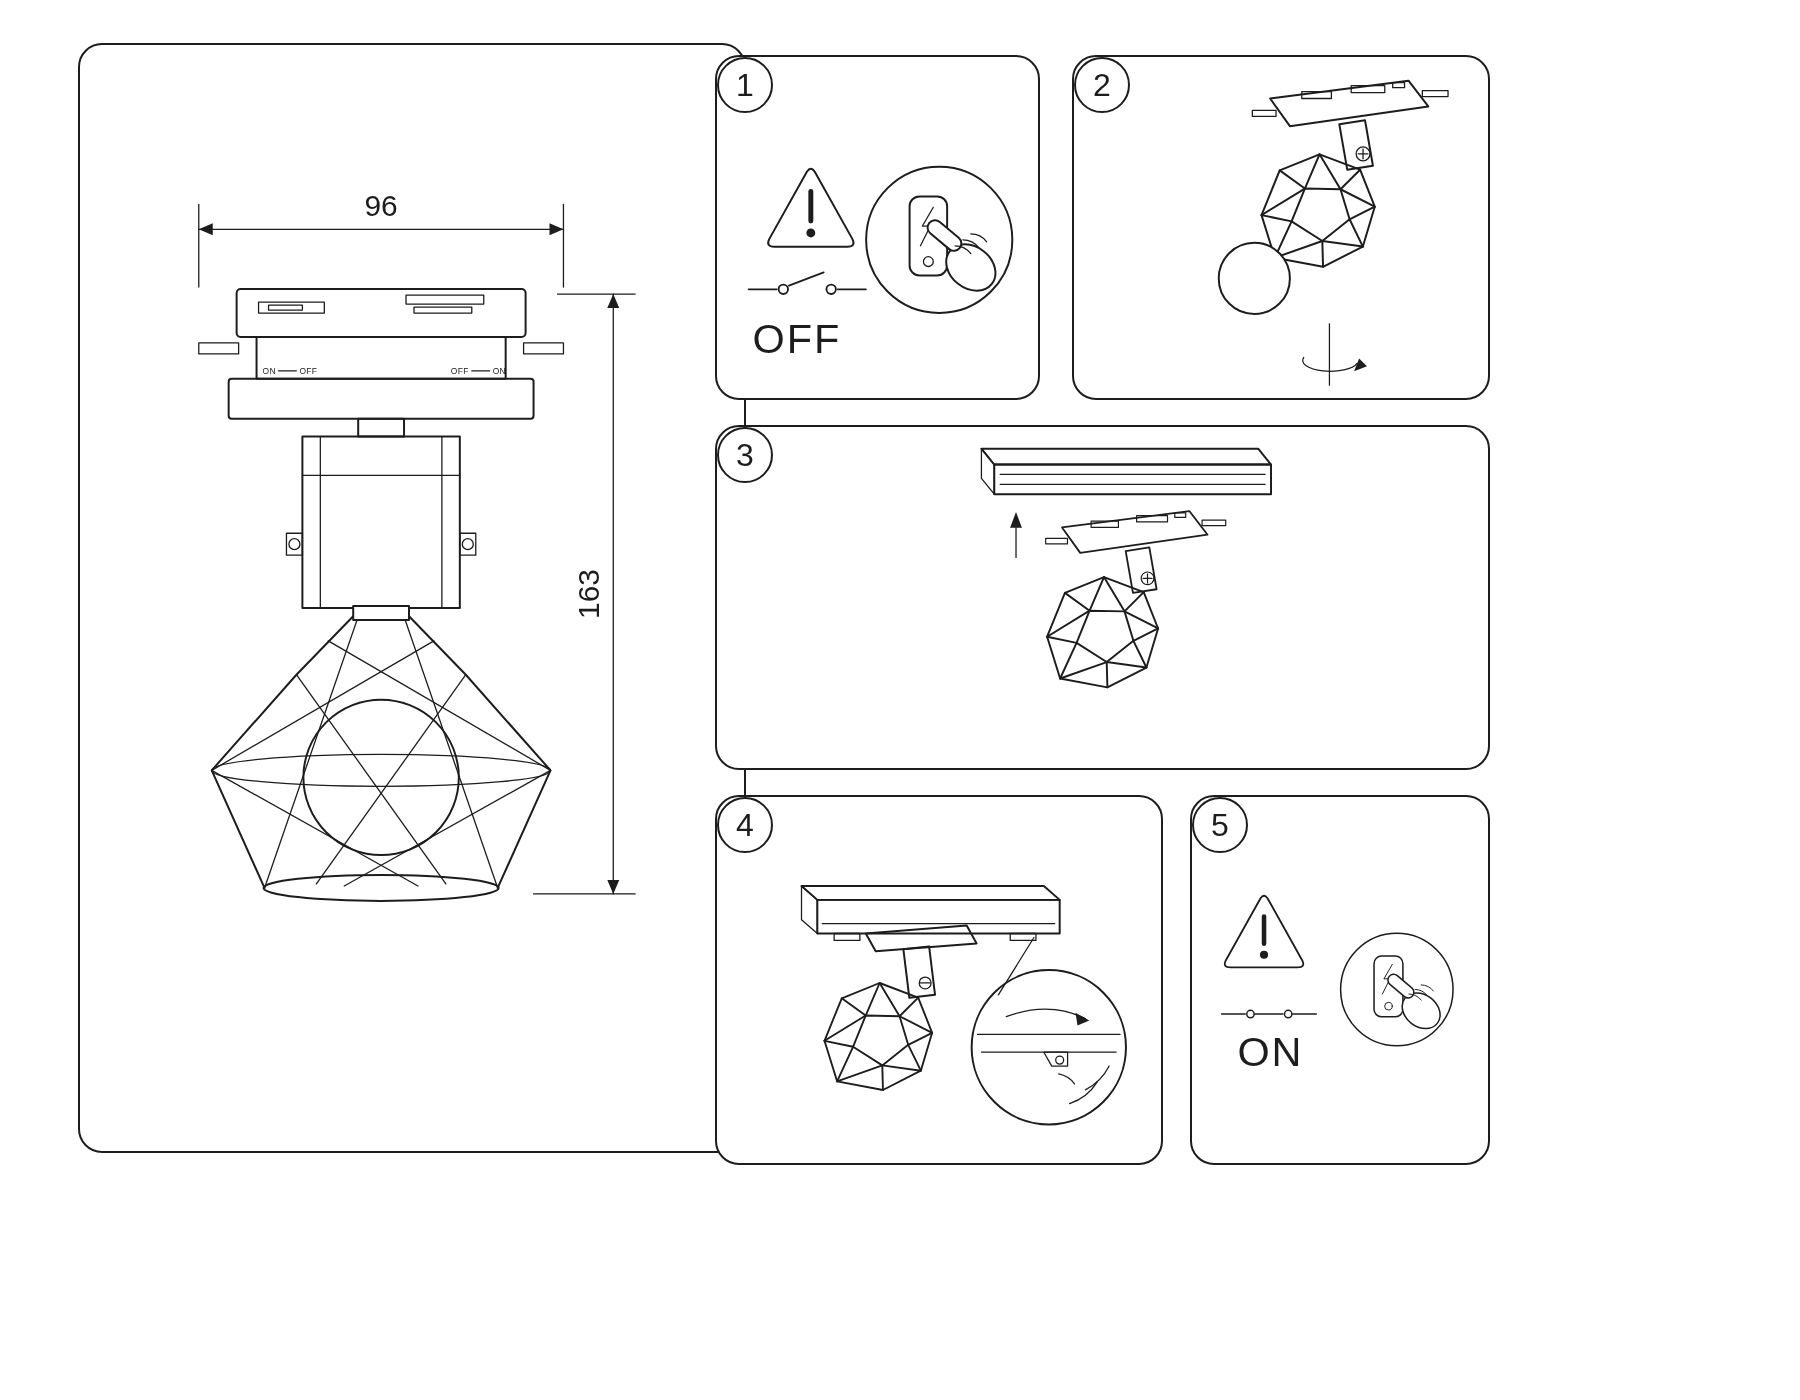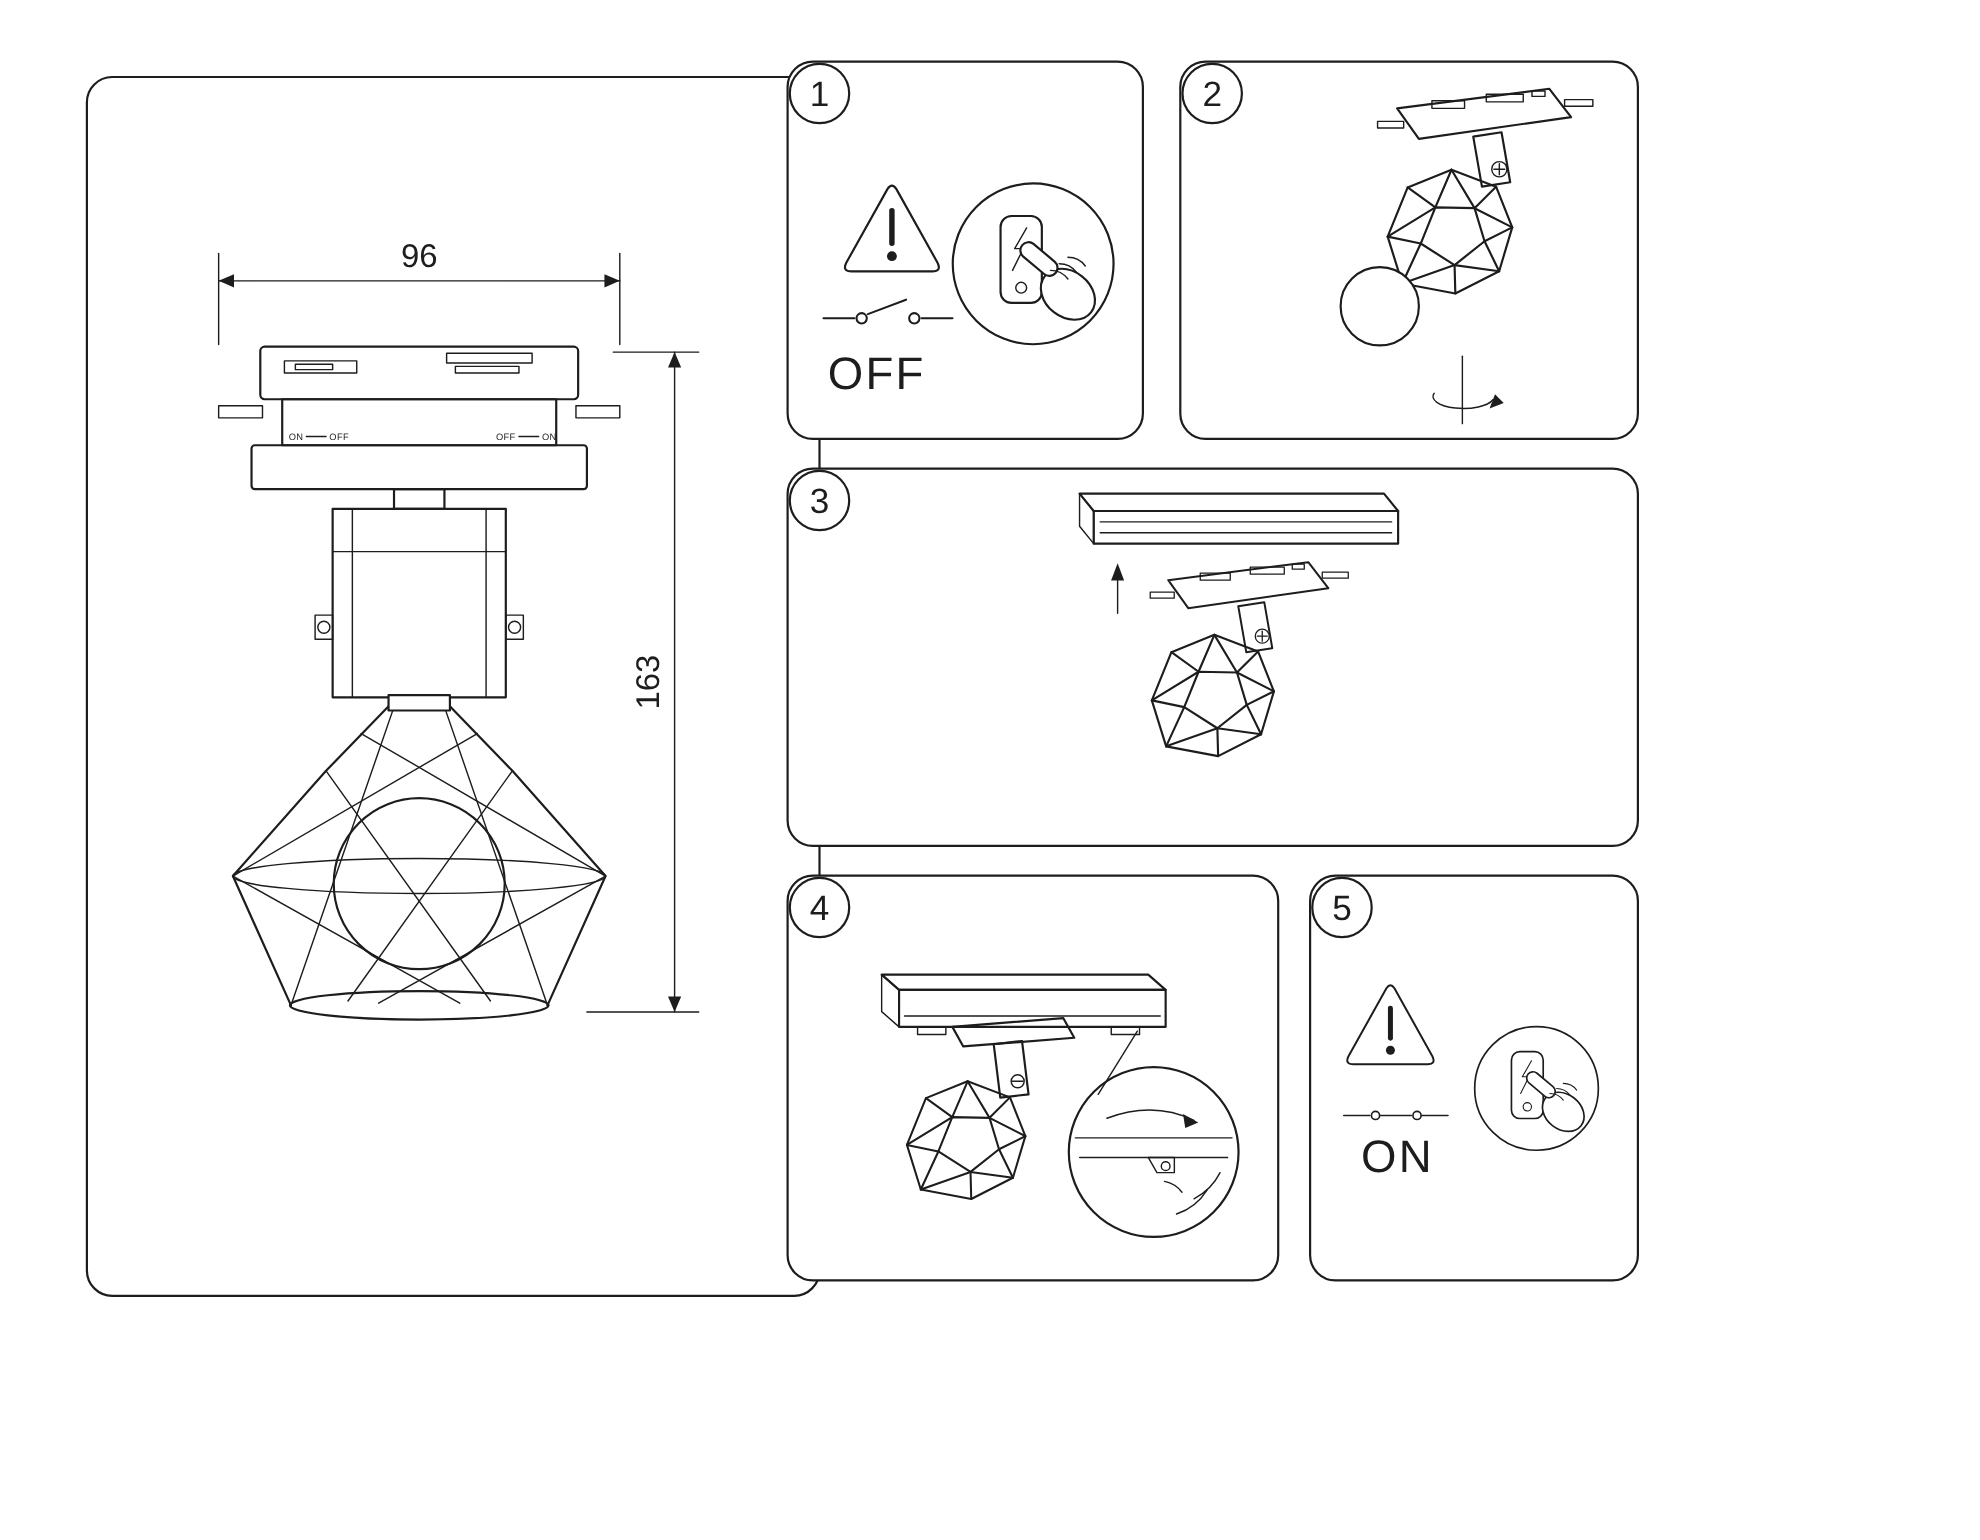--- a/index.html
+++ b/index.html
@@ -4,21 +4,21 @@
 <style>
   html,body { margin:0; padding:0; background:#ffffff; }
   .sheet {
     position:relative; width:1800px; height:1400px; background:#ffffff;
     font-family:"Liberation Sans", sans-serif; color:#1d1d1d;
   }
   .panel {
     position:absolute; border:2.5px solid #1d1d1d; border-radius:24px;
     background:#ffffff; box-sizing:border-box;
   }
-  #panel-left { left:78px;  top:69px;  width:668px; height:1110px; }
+  #panel-left { left:78px;  top:43px;  width:668px; height:1110px; }
   #panel-1    { left:715px; top:55px;  width:325px; height:345px; }
   #panel-2    { left:1072px;top:55px;  width:418px; height:345px; }
   #panel-3    { left:715px; top:425px; width:775px; height:345px; }
   #panel-4    { left:715px; top:795px; width:448px; height:370px; }
   #panel-5    { left:1190px;top:795px; width:300px; height:370px; }
 
   svg.art {
     position:absolute; left:0; top:0; width:100%; height:100%;
     stroke:#1d1d1d; fill:none; stroke-width:2;
     stroke-linecap:round; stroke-linejoin:round;

